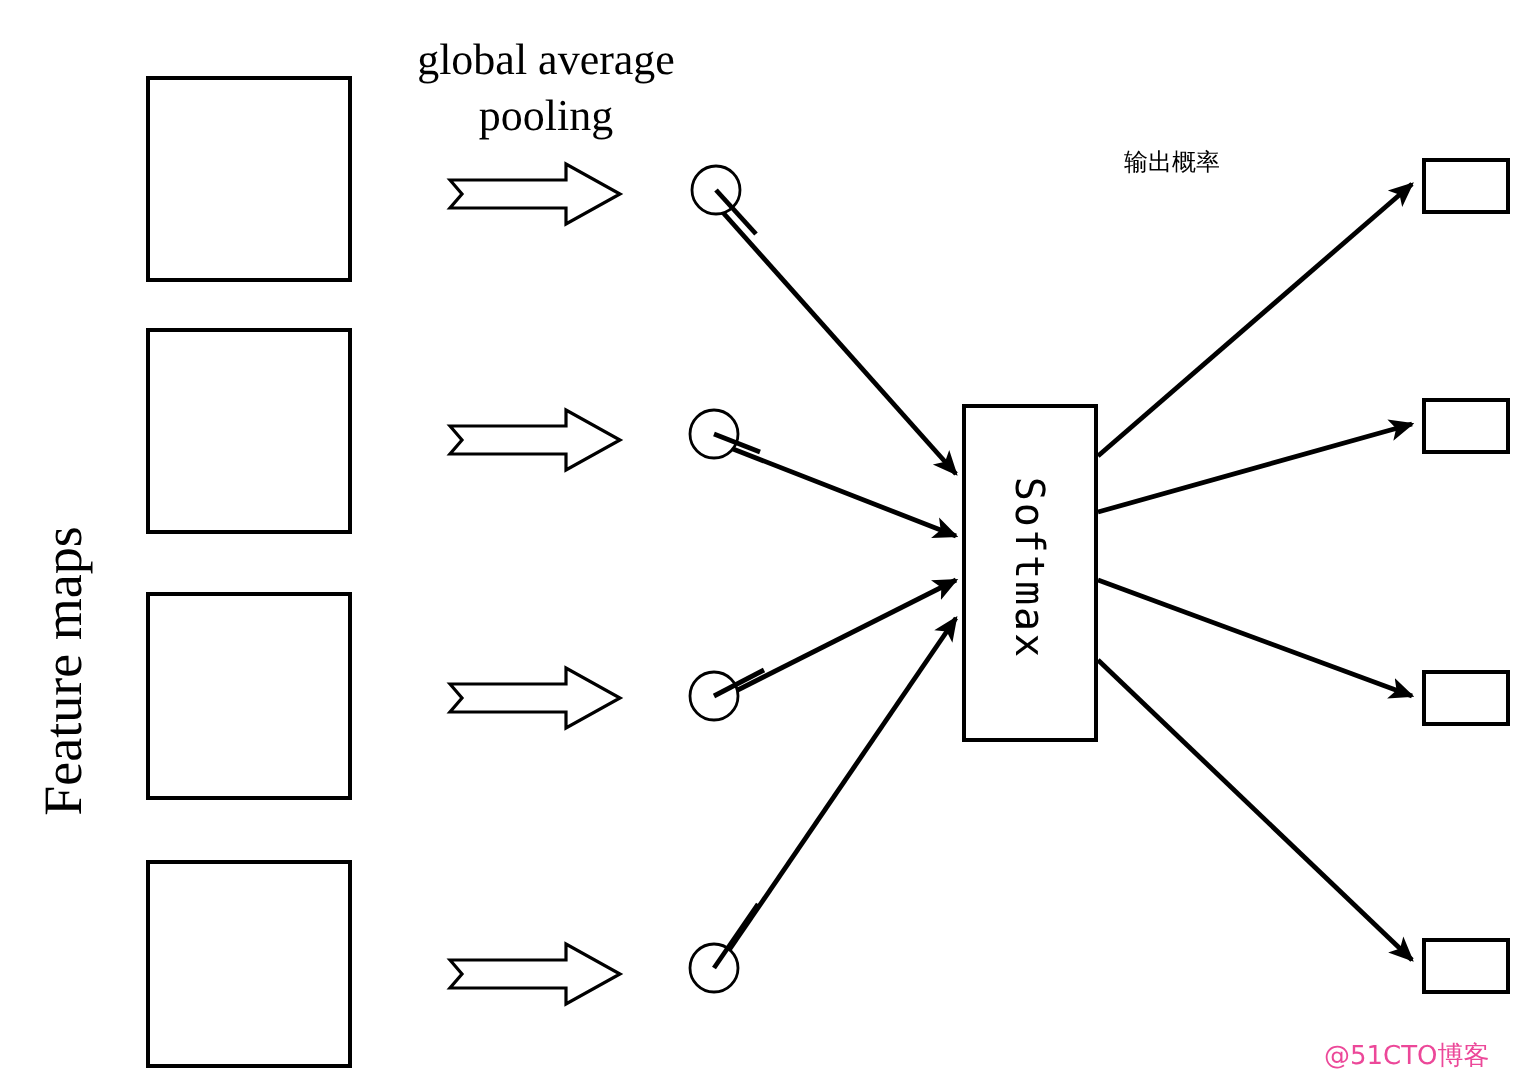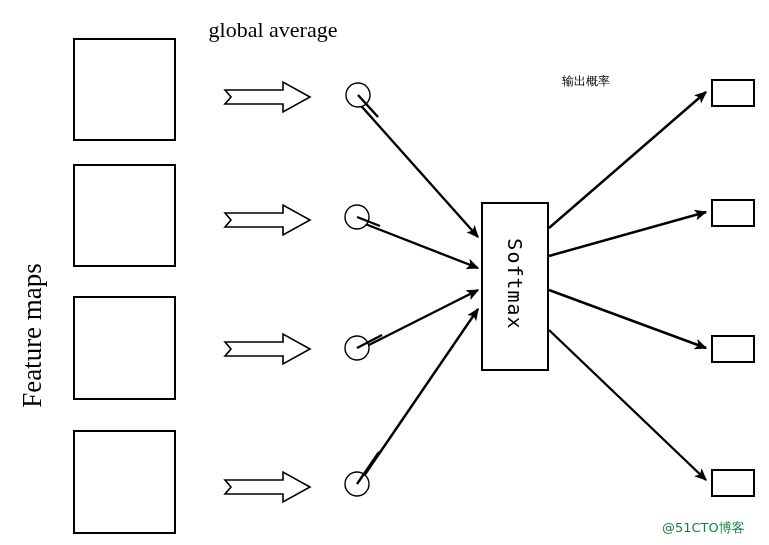--- a/index.html
+++ b/index.html
@@ -68,21 +68,21 @@
     transform: rotate(90deg);
     transform-origin: center center;
     white-space: nowrap;
   }
   #watermark {
     position: absolute;
     left: 662px;
     top: 519px;
     font-family: "DejaVu Sans", sans-serif;
     font-size: 13px;
-    color: #15803d;
+    color: #ec4899;
     white-space: nowrap;
   }
 </style>
 </head>
 <body>
 
 <div id="canvas">
 
   <svg id="diagram-svg" viewBox="0 0 769 545">
     <defs>
@@ -138,20 +138,21 @@
     <g>
       <rect x="712" y="80" width="42" height="26" fill="#ffffff" stroke="#000000" stroke-width="2"></rect>
       <rect x="712" y="200" width="42" height="26" fill="#ffffff" stroke="#000000" stroke-width="2"></rect>
       <rect x="712" y="336" width="42" height="26" fill="#ffffff" stroke="#000000" stroke-width="2"></rect>
       <rect x="712" y="470" width="42" height="26" fill="#ffffff" stroke="#000000" stroke-width="2"></rect>
     </g>
   </svg>
 
   <div class="label-overlay" id="gap-label">
     <div>global average</div>
+    <div>pooling</div>
   </div>
 
   <div class="label-overlay" id="feature-maps-label">Feature maps</div>
 
   <div class="label-overlay" id="output-prob-label">输出概率</div>
 
   <div class="label-overlay" id="softmax-label">Softmax</div>
 
   <div id="watermark">@51CTO博客</div>
 </div>

